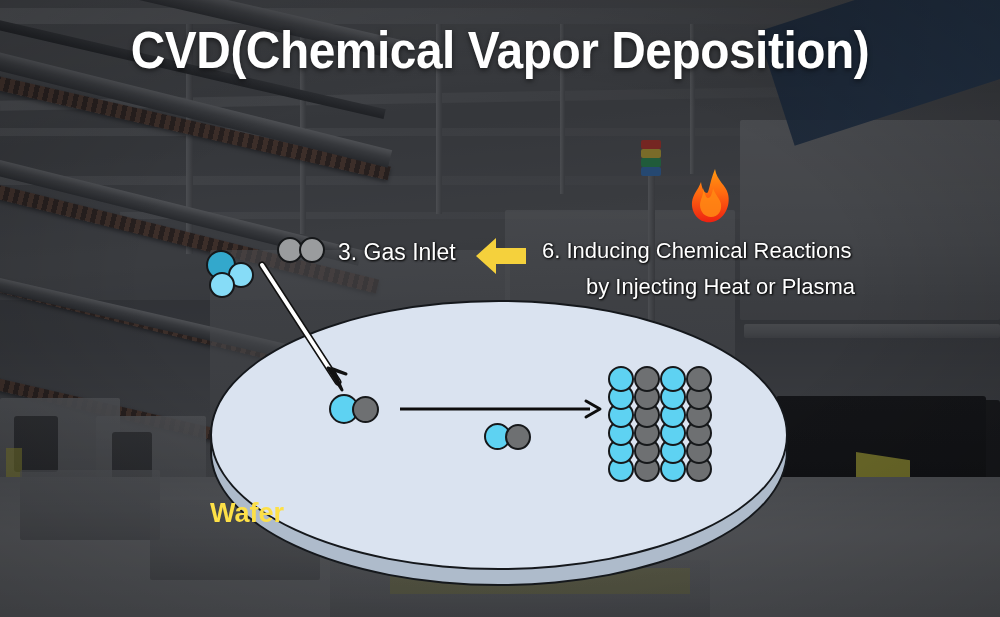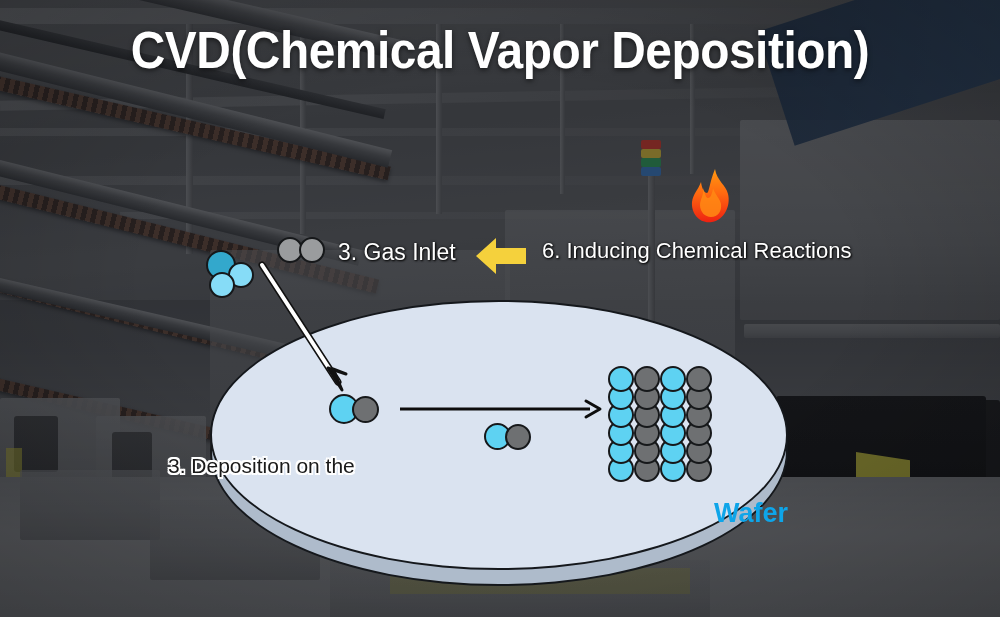--- a/index.html
+++ b/index.html
@@ -110,24 +110,24 @@
   .wafer-top {
     position: absolute; left: 0; top: 0; width: 578px; height: 270px;
     border-radius: 50%;
     background: #dae3f0;
     border: 2px solid #15181c;
     box-sizing: border-box;
   }
   .wafer-label {
     position: absolute;
     left: 0; top: 198px; width: 578px;
-    text-align: right;
+    text-align: left;
     font-size: 27px;
     font-weight: bold;
-    color: #0ea5e9;
+    color: #fde047;
   }
 
   
   .lbl {
     position: absolute;
     color: #111;
     font-size: 21px;
     line-height: 1.32;
     white-space: nowrap;
   }
@@ -262,33 +262,33 @@
         <stop offset="0%" stop-color="#ff9a12"></stop>
         <stop offset="45%" stop-color="#ff6a10"></stop>
         <stop offset="100%" stop-color="#ee2111"></stop>
       </linearGradient>
     </defs>
     <path d="M29 1 C31 13 40 17 42 26 C45 38 38 52 26 54 C14 56 5 46 6 34 C7 26 12 22 15 14 C16 22 19 25 21 25 C23 25 23 16 29 1 Z" fill="url(#flameGrad)"></path>
     <path d="M17 20 C18 28 14 31 14 37 C14 44 19 49 25 49 C32 49 36 43 35 36 C34 30 29 27 27 20 C26 27 24 30 22 30 C20 30 19 26 17 20 Z" fill="#ff8a14" opacity=".85"></path>
   </svg>
 
   <div class="lbl lbl-light" style="left:542px;top:236px;font-size:22px;">6. Inducing Chemical Reactions</div>
+  <div class="lbl lbl-light" style="left:586px;top:272px;font-size:22px;">by Injecting Heat or Plasma</div>
 
   <svg class="deposition-arrow" style="left:250px;top:256px;" width="110" height="145" viewBox="0 0 110 145">
     <line x1="12" y1="9" x2="88" y2="126" stroke="#111" stroke-width="7" stroke-linecap="round"></line>
     <line x1="12" y1="9" x2="88" y2="126" stroke="#ffffff" stroke-width="4" stroke-linecap="round"></line>
     <path d="M78 112 L92 134 L83 113 L96 118 Z" fill="#111" stroke="#111" stroke-width="3" stroke-linejoin="round"></path>
   </svg>
 
   <div>
     <div class="atom atom-cyan" style="left:329px;top:394px;width:30px;height:30px;"></div>
     <div class="atom atom-gray" style="left:352px;top:396px;width:27px;height:27px;"></div>
   </div>
 
-  <div class="lbl lbl-outline" style="left:168px;top:452px;font-size:21px;">3. Deposition on the</div>
 
 
   <svg class="diffusion-arrow" style="left:398px;top:398px;" width="206" height="22" viewBox="0 0 206 22">
     <line x1="2" y1="11" x2="192" y2="11" stroke="#0d0d0d" stroke-width="3"></line>
     <path d="M188 3 L202 11 L188 19" fill="none" stroke="#0d0d0d" stroke-width="3" stroke-linecap="round" stroke-linejoin="round"></path>
   </svg>
 
   <div>
     <div class="atom atom-cyan" style="left:484px;top:423px;width:27px;height:27px;"></div>
     <div class="atom atom-gray" style="left:505px;top:424px;width:26px;height:26px;"></div>

